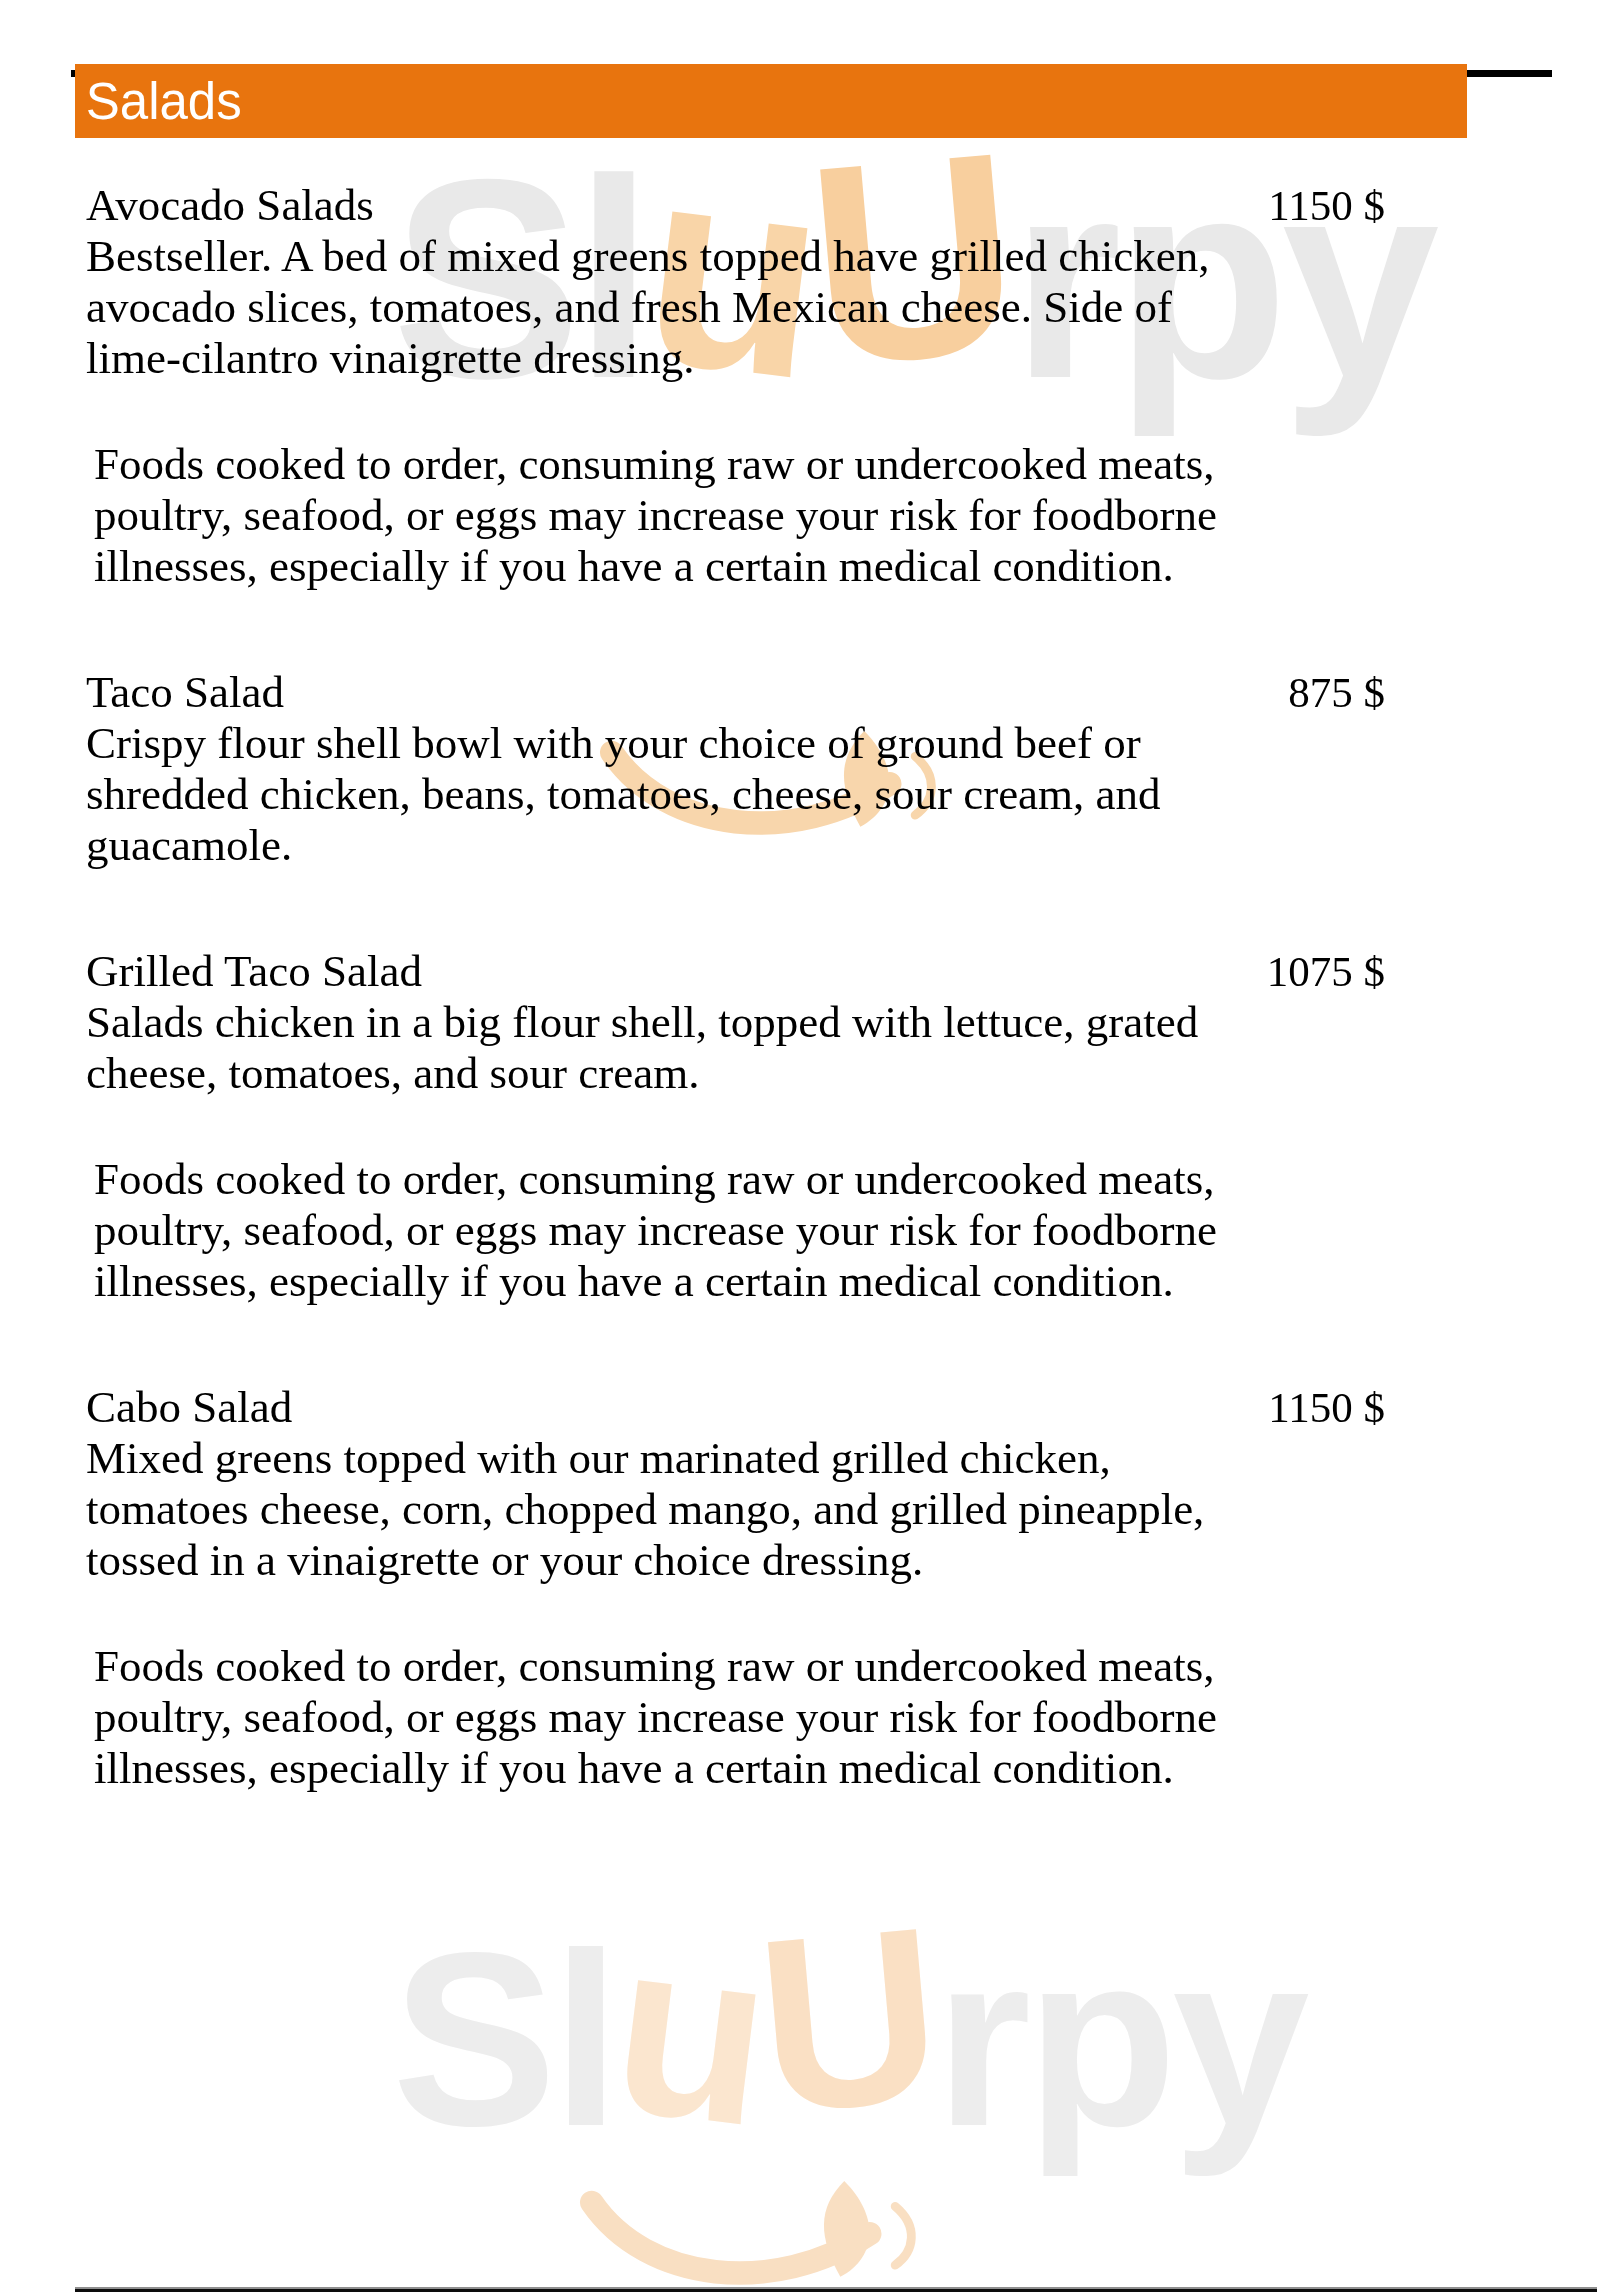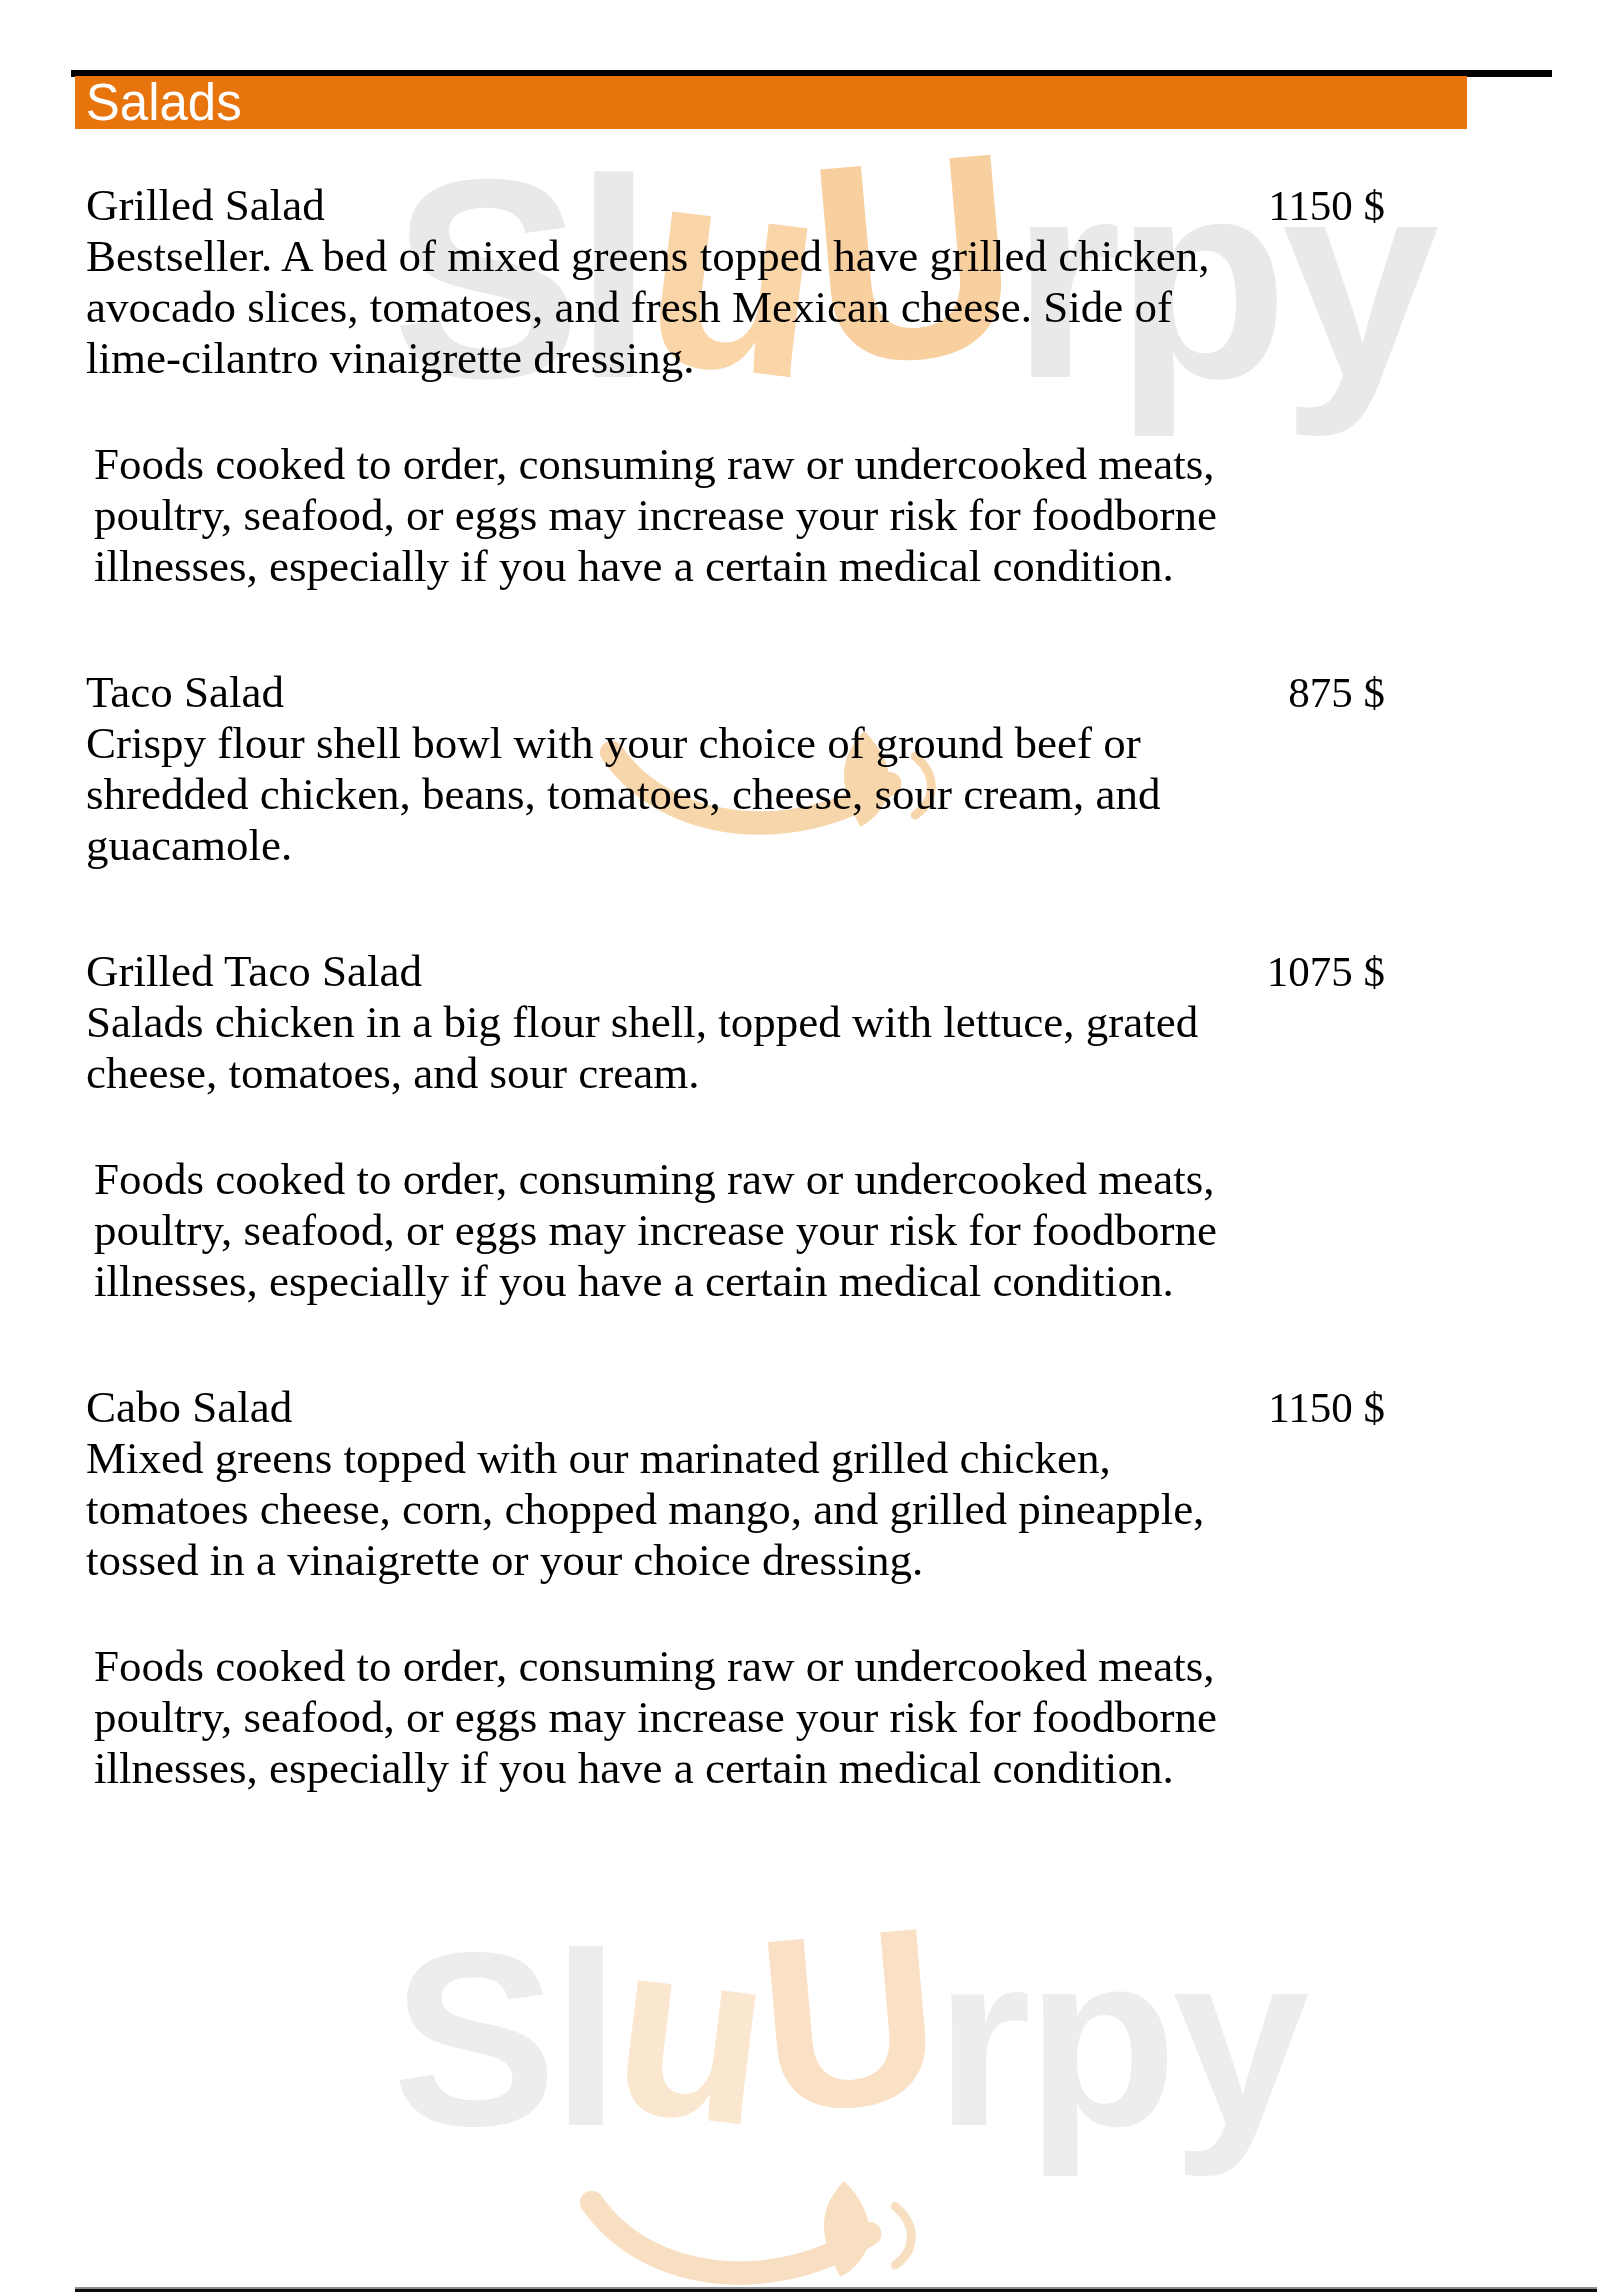--- a/index.html
+++ b/index.html
@@ -24,21 +24,21 @@
   .wm2 .wm-u1 { color:#fbe6cf; }
   .wm2 .wm-u2 { color:#fae0c4; }
   .smile { position:absolute; }
   .wm1 .smile { left:206px; top:586px; color:#f8d6ac; }
   .wm2 .smile { left:186px; top:257px; color:#f9dfc2; }
 
   
   .top-bar { position:absolute; left:71px; top:70px; width:1481px; height:6.9px;
              background:#000; z-index:2; }
   .header-bar {
-    position:absolute; left:75px; top:76px; width:1392px; height:53px;
+    position:absolute; left:75px; top:64px; width:1392px; height:74px;
     background:#e8740e; z-index:2; box-sizing:border-box;
     padding-left:10.8px; display:flex; align-items:center;
   }
   .header-title { font-family:"Liberation Sans", sans-serif; font-size:51px;
                   line-height:1; color:#ffffff; letter-spacing:0; }
 
   .bottom-bar { position:absolute; left:75px; top:2287px; width:1522px; height:5.9px;
                 background:#0d0d0d; border-top:2px solid #8f8f8f; z-index:2; }
 
   
@@ -80,21 +80,21 @@
   <div class="top-bar"></div>
 
   <div class="header-bar">
     <span class="header-title">Salads</span>
   </div>
 
   <main class="content">
 
     <section class="item">
       <div class="item-row">
-        <h2 class="item-name">Grilled Salad</h2>
+        <h2 class="item-name">Avocado Salads</h2>
         <div class="item-price">1150 $</div>
       </div>
       <p class="item-desc">Bestseller. A bed of mixed greens topped have grilled chicken, avocado slices, tomatoes, and fresh Mexican cheese. Side of lime-cilantro vinaigrette dressing.</p>
     </section>
 
     <p class="disclaimer">Foods cooked to order, consuming raw or undercooked meats, poultry, seafood, or eggs may increase your risk for foodborne illnesses, especially if you have a certain medical condition.</p>
 
     <section class="item">
       <div class="item-row">
         <h2 class="item-name">Taco Salad</h2>

